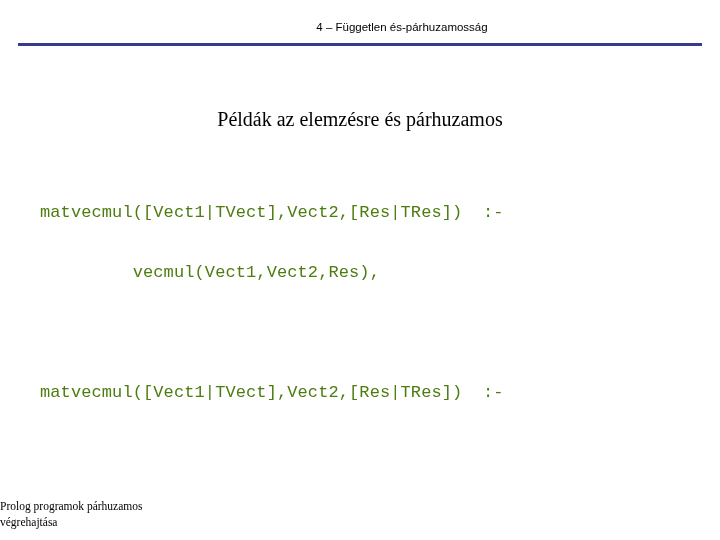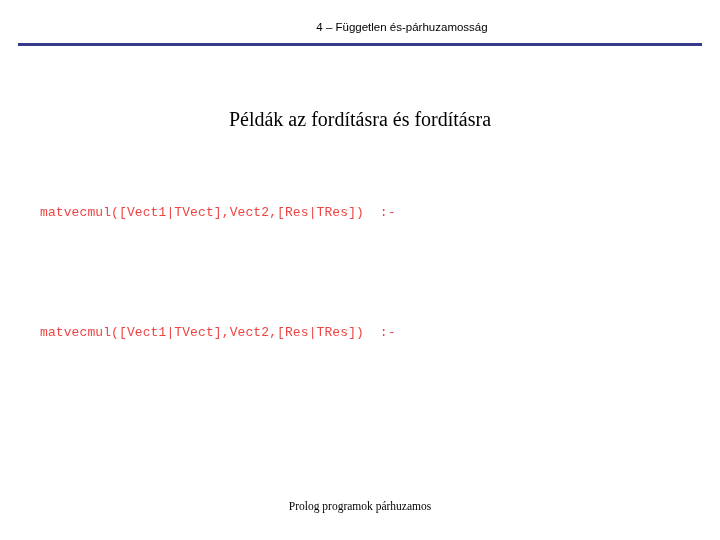--- a/index.html
+++ b/index.html
@@ -57,69 +57,71 @@
 
   
   .code-area {
     position: absolute;
     left: 40px;
     top: 163px;
     width: 640px;
   }
   .code-block {
     font-family: "Liberation Mono", "DejaVu Sans Mono", monospace;
-    font-size: 13px;
+    font-size: 17px;
     line-height: 20px;
-    color: #ef4444;
+    color: #4d7c0f;
     white-space: pre;
     letter-spacing: 0.1px;
   }
   .code-block + .code-block {
     margin-top: 20px;
   }
   .code-line {
     white-space: pre;
   }
 
   
   .slide-footer {
     position: absolute;
     left: 0;
     top: 498px;
     width: 720px;
-    text-align: center;
+    text-align: left;
     font-family: "Liberation Serif", "DejaVu Serif", serif;
     font-size: 11.5px;
     line-height: 16px;
     color: #000000;
   }
   .footer-line { white-space: nowrap; }
 </style>
 </head>
 <body>
 
 <div class="slide">
 
   <div class="slide-header">4 – Független és-párhuzamosság</div>
 
   <div class="header-rule"></div>
 
-  <div class="slide-title">Példák az fordításra és fordításra</div>
+  <div class="slide-title">Példák az elemzésre és párhuzamos</div>
 
   <div class="code-area">
 
     <div class="code-block">
       <div class="code-line">matvecmul([Vect1|TVect],Vect2,[Res|TRes])  :-</div>
+      <div class="code-line">         vecmul(Vect1,Vect2,Res),</div>
     </div>
 
     <div class="code-block">
       <div class="code-line">matvecmul([Vect1|TVect],Vect2,[Res|TRes])  :-</div>
       
       
     </div>
 
   </div>
 
   <div class="slide-footer">
     <div class="footer-line">Prolog programok párhuzamos</div>
+    <div class="footer-line">végrehajtása</div>
   </div>
 
 </div>
 
 </body></html>

